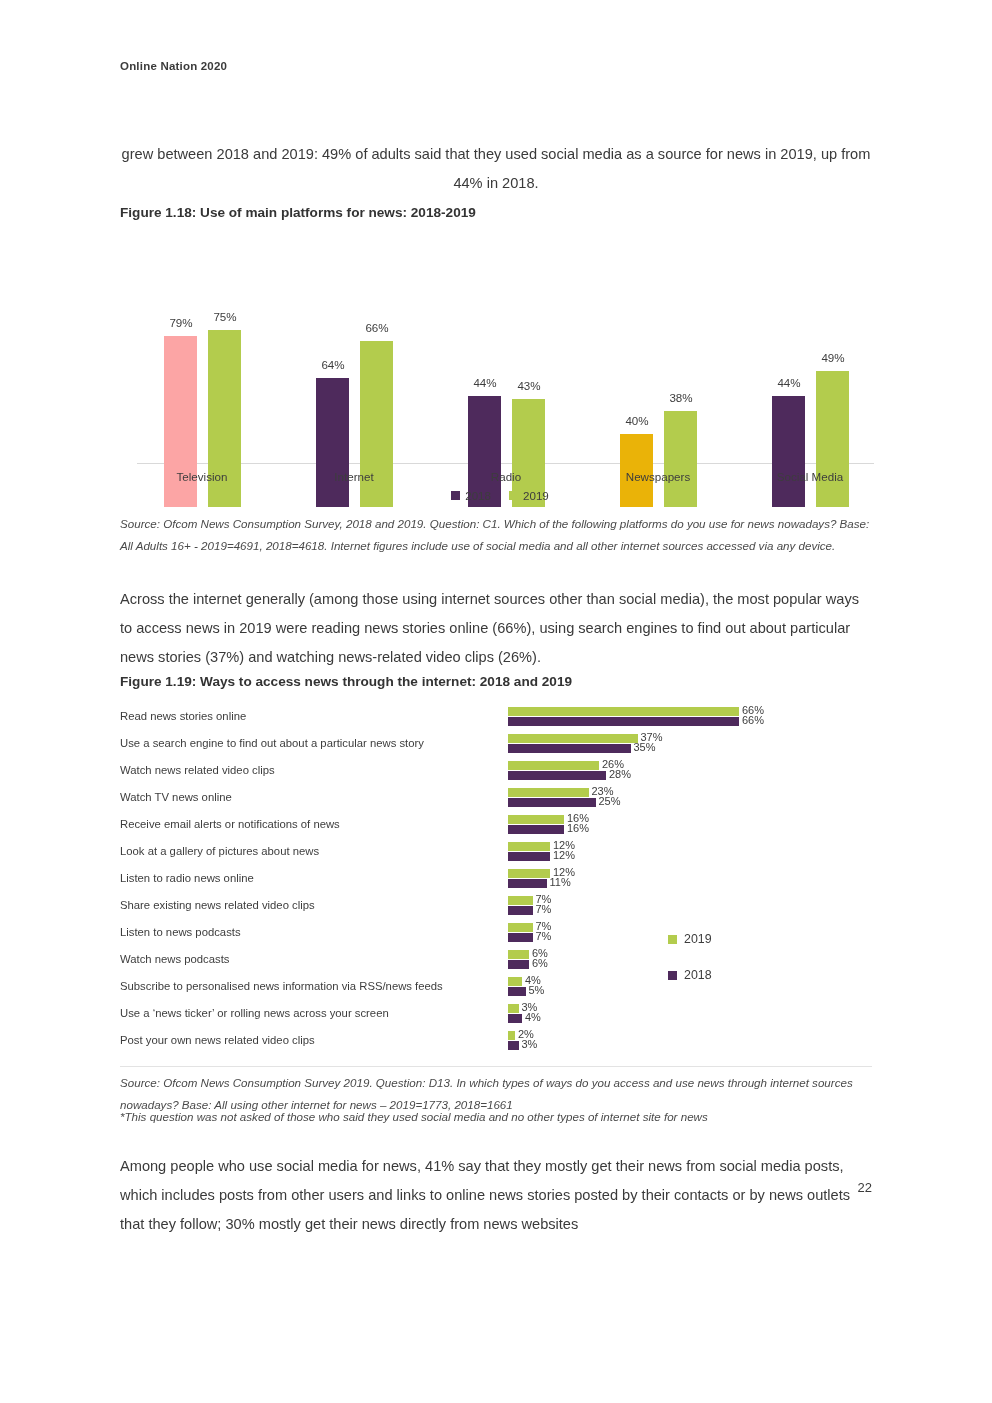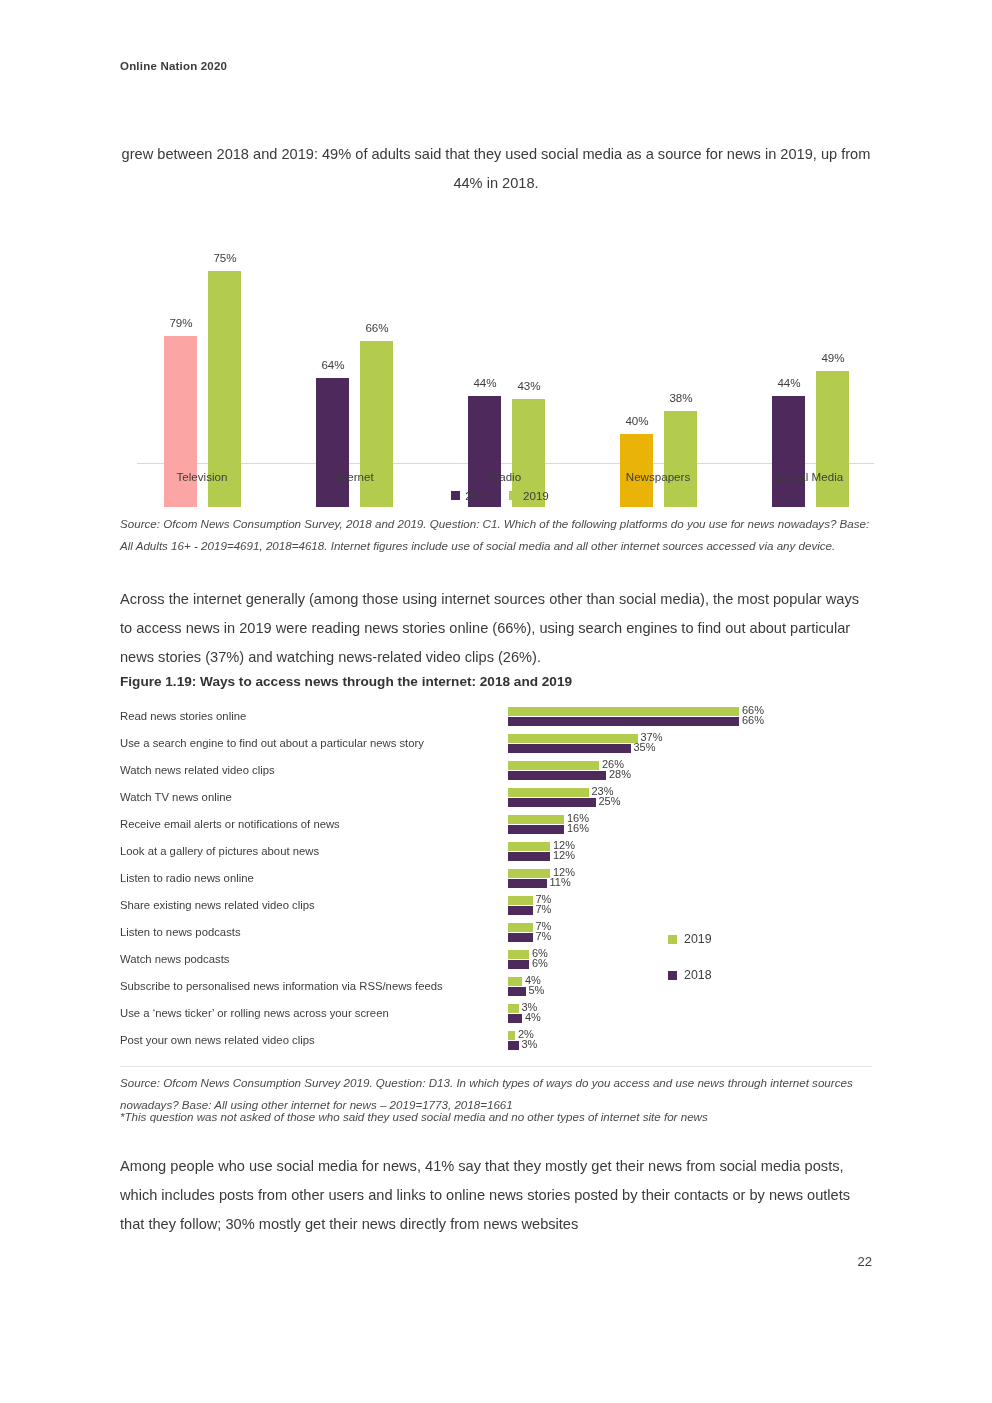--- a/index.html
+++ b/index.html
@@ -60,21 +60,21 @@
     width: 752px;
     font-size: 11.6px;
     line-height: 21.5px;
     font-style: italic;
     color: #4a4a4a;
   }
 
   .page-number {
     position: absolute;
     right: 120px;
-    top: 1254px;
+    top: 1180px;
     font-size: 13px;
     color: #3a3a3a;
   }
 
   
   .chart-v {
     position: absolute;
     left: 120px;
     top: 236px;
     width: 760px;
@@ -209,30 +209,31 @@
 </style>
 </head>
 <body>
 
 <div class="page">
 
   <div class="running-header">Online Nation 2020</div>
 
   <div class="body-para" style="top:140px;text-align:center;">grew between 2018 and 2019: 49% of adults said that they used social media as a source for news in 2019, up from 44% in 2018.</div>
 
+  <div class="fig-title" style="top:205px;">Figure 1.18: Use of main platforms for news: 2018-2019</div>
 
   <div class="chart-v">
     <div class="plot"></div>
     <div class="axis-line"></div>
     <div id="v-groups">
         <div class="vgroup" style="left: 44px; width: 77px;">
           <div class="vbar s2018" style="height: 171px; background: #fca5a5;">
             <div class="vlabel">79%</div>
           </div>
-          <div class="vbar s2019" style="height: 236px; background: rgb(179, 204, 77);">
+          <div class="vbar s2019" style="height: 177px; background: rgb(179, 204, 77);">
             <div class="vlabel">75%</div>
           </div>
         </div>
         <div class="vcat" style="left: 2px;">Television</div>
         <div class="vgroup" style="left: 196px; width: 77px;">
           <div class="vbar s2018" style="height: 129px; background: rgb(78, 42, 92);">
             <div class="vlabel">64%</div>
           </div>
           <div class="vbar s2019" style="height: 166.467px; background: rgb(179, 204, 77);">
             <div class="vlabel">66%</div>

